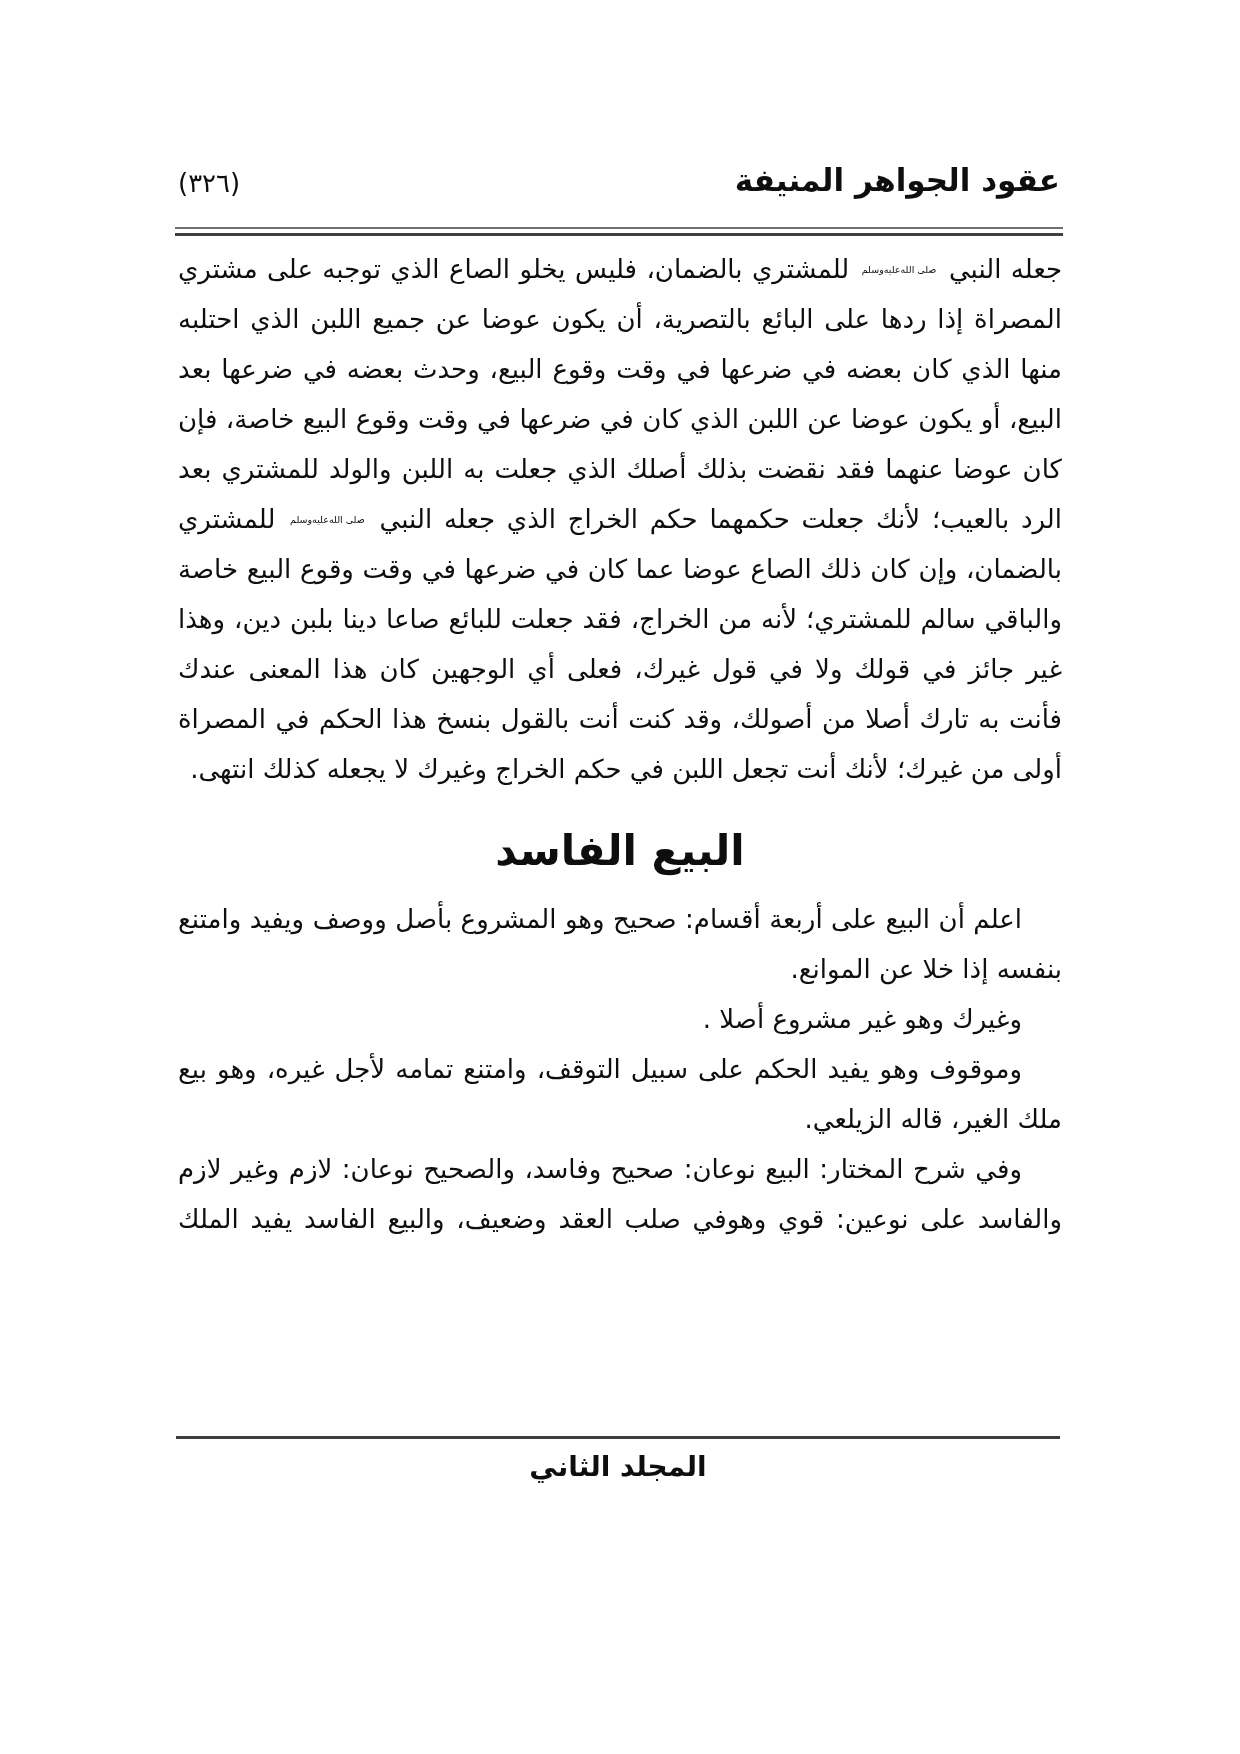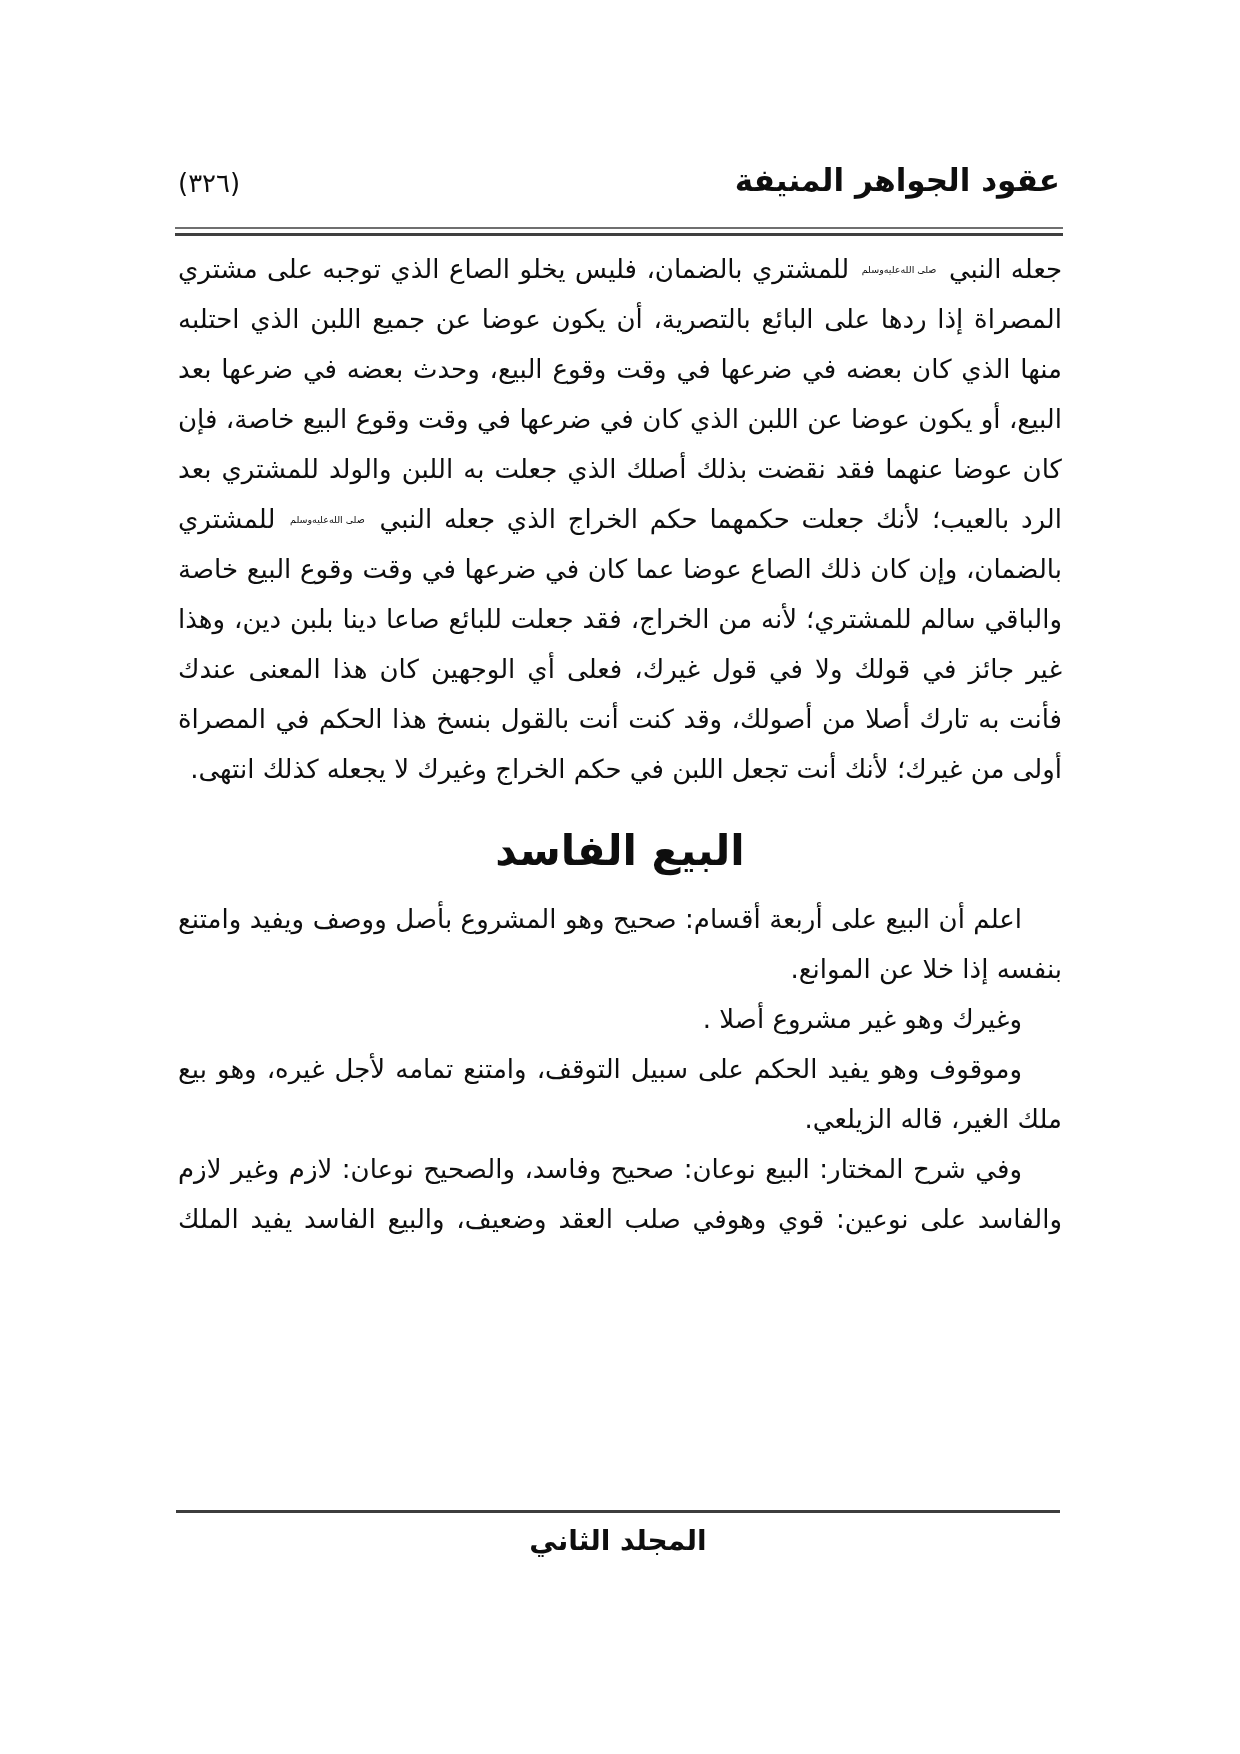--- a/index.html
+++ b/index.html
@@ -81,21 +81,21 @@
     align-items: center;
     vertical-align: middle;
     font-size: 9.5px;
     line-height: 1.08;
     font-weight: normal;
     padding: 0 3px;
     text-indent: 0;
   }
   .page-footer {
     position: absolute;
-    top: 1510px;
+    top: 1436px;
     right: 180px;
     left: 176px;
     text-align: center;
   }
   .footer-rule {
     border-top: 3px solid #3d3d3d;
     height: 0;
   }
   .volume-label {
     margin-top: 8px;

